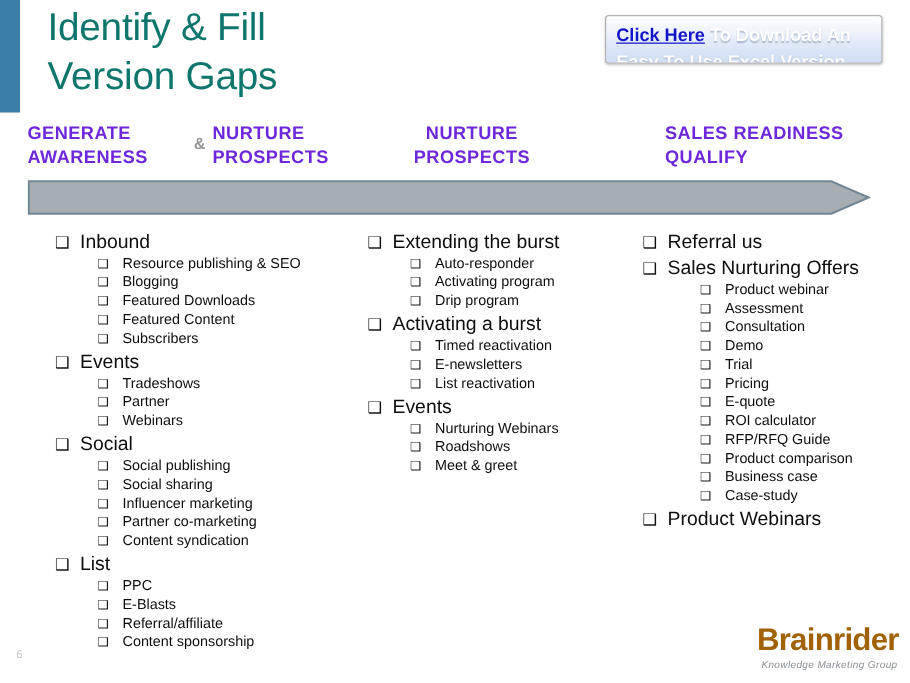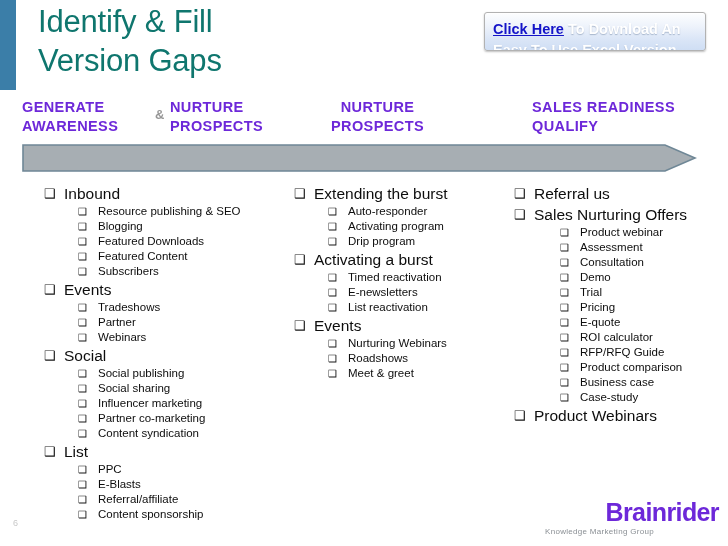--- a/index.html
+++ b/index.html
@@ -184,23 +184,24 @@
     color: #2e7fb8;
     line-height: 27px;
     text-align: right;
     padding-right: 4px;
   }
   #brand-logo .brand-tag {
     display: block;
     font-size: 8px;
     color: #8a8f94;
     letter-spacing: 0.3px;
-    text-align: left;
+    text-align: right;
     padding-right: 5px;
     margin-top: 1px;
+    font-style: italic;
   }
 </style>
 </head>
 <body>
 
 <div id="accent-bar" style="background: rgb(59, 126, 168);"></div>
 
 <div id="slide-title">
   <span class="ttl-line">Identify &amp; Fill</span>
   <span class="ttl-line">Version Gaps</span>
@@ -340,15 +341,15 @@
     <li class="item1">
       <span class="bullet1">❑</span>
       <span class="lbl">Product Webinars</span>
     </li>
   </ul>
 </div>
 
 <div id="page-number">6</div>
 
 <div id="brand-logo">
-  <span class="brand-word" style="color: #6d28d9; text-align: right;">Brainrider</span>
+  <span class="brand-word" style="color: #a16207; text-align: right;">Brainrider</span>
   <span class="brand-tag">Knowledge Marketing Group</span>
 </div>
 
 </body></html>

